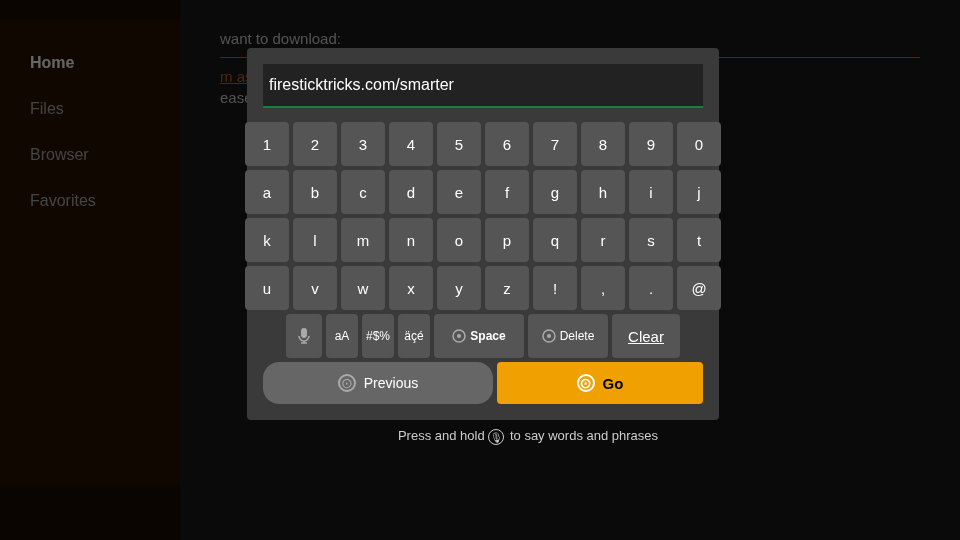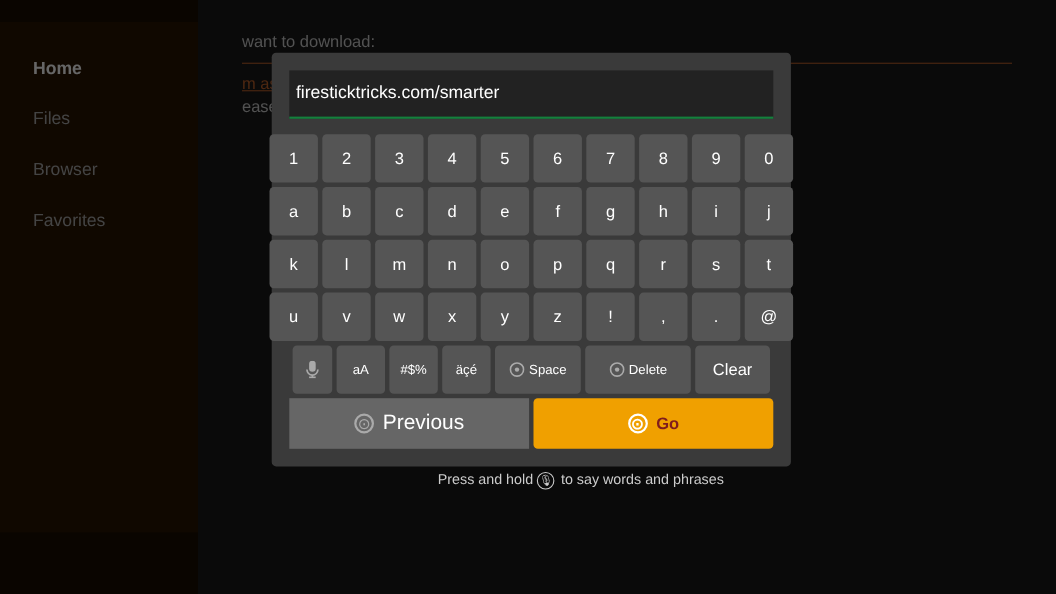--- a/index.html
+++ b/index.html
@@ -135,69 +135,70 @@
       cursor: pointer;
       border: none;
       flex-shrink: 0;
     }
 
     .key.wide {
       width: 68px;
     }
 
     .key.space-key {
-      width: 78px;
+      width: 90px;
+      font-weight: bold;
     }
 
     .key.delete-key {
-      width: 96px;
+      width: 80px;
     }
 
     .key.clear-key {
       width: 68px;
+      text-decoration: underline;
     }
 
     .key.symbol-key {
       font-size: 12px;
-      width: 44px;
+      width: 32px;
     }
 
     .key.mic-key {
       width: 36px;
       background: #555;
     }
 
     
     .action-row {
       display: flex;
       gap: 4px;
       margin-top: 4px;
     }
 
     .action-btn-prev {
       flex: 1;
       background: #666;
       color: #fff;
-      font-size: 19px;
+      font-size: 14px;
       padding: 12px;
-      border-radius: 0;
+      border-radius: 16px;
       display: flex;
       align-items: center;
       justify-content: center;
       cursor: pointer;
       gap: 8px;
     }
 
     .action-btn-go {
       flex: 1;
       background: #f0a000;
-      color: #7f1d1d;
+      color: #000000;
       font-size: 15px;
       font-weight: bold;
-      padding: 12px;
       border-radius: 4px;
       display: flex;
       align-items: center;
       justify-content: center;
       cursor: pointer;
       gap: 8px;
     }
 
     .hint-text {
       position: absolute;

